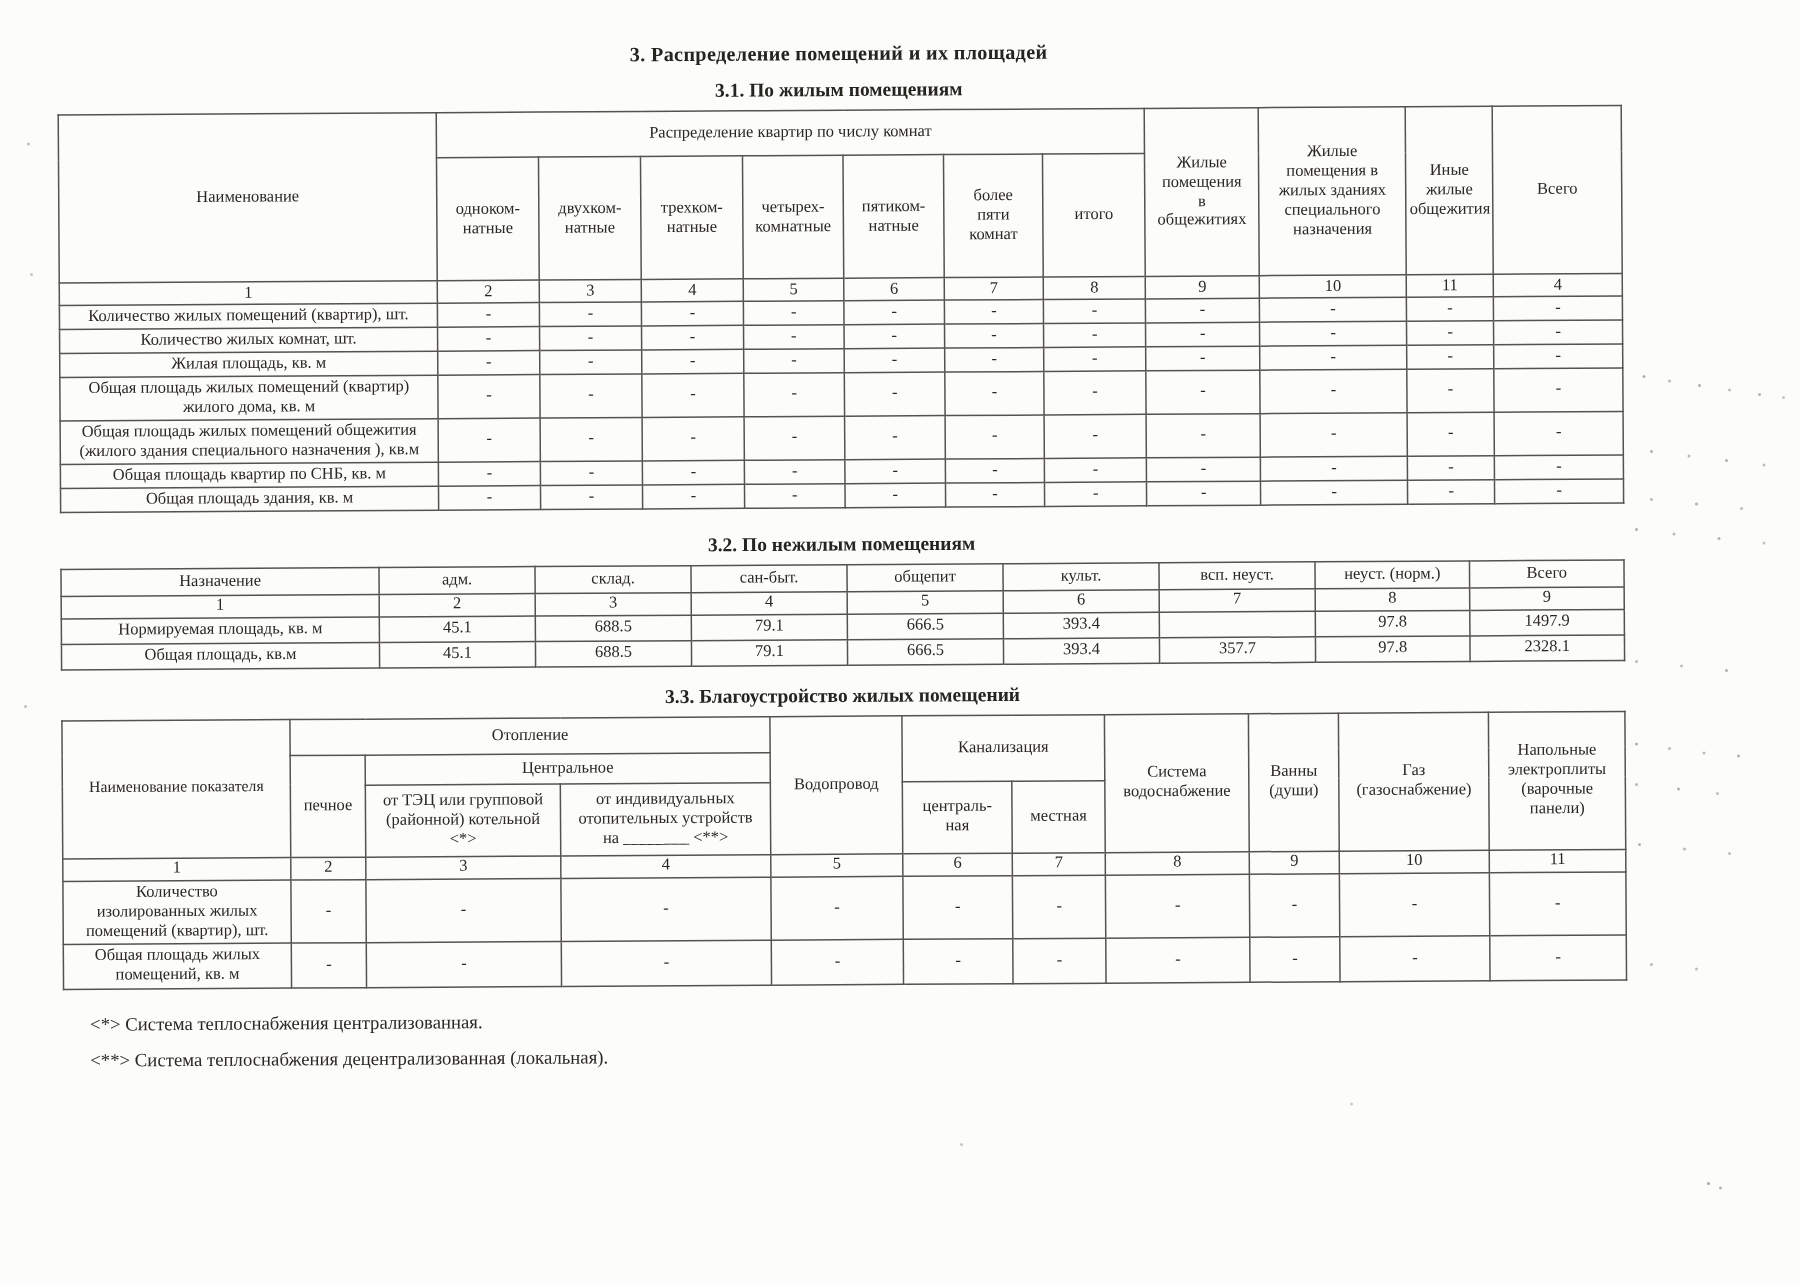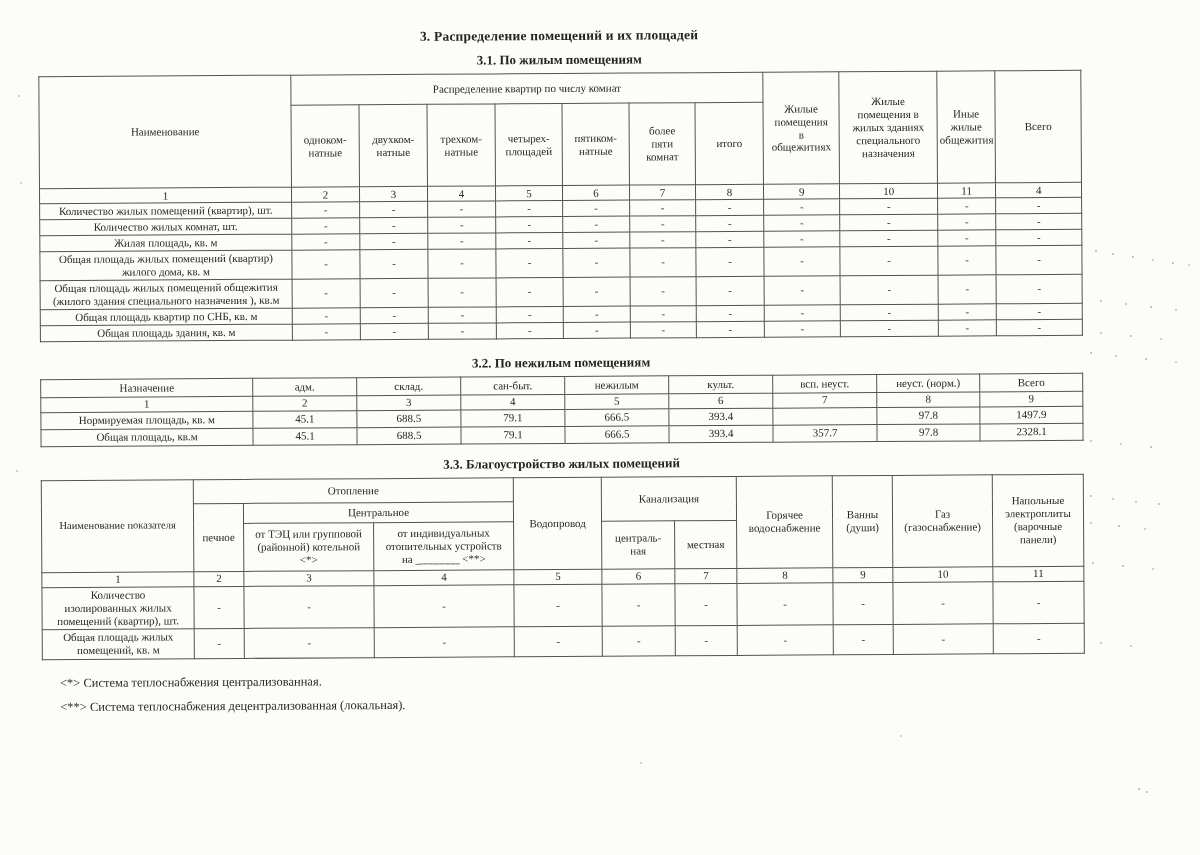--- a/index.html
+++ b/index.html
@@ -109,21 +109,21 @@
           <td rowspan="2">Всего</td>
         </tr>
         <tr class="rooms-row">
           <td>одноком-
 натные</td>
           <td>двухком-
 натные</td>
           <td>трехком-
 натные</td>
           <td>четырех-
-площадей</td>
+комнатные</td>
           <td>пятиком-
 натные</td>
           <td>более
 пяти
 комнат</td>
           <td>итого</td>
         </tr>
         <tr class="nums">
           <td>1</td>
           <td>2</td>
@@ -251,21 +251,21 @@
           <col style="width:104px">
           <col style="width:103px">
           <col style="width:103px">
       </colgroup>
       <tbody>
         <tr class="hrow">
           <td>Назначение</td>
           <td>адм.</td>
           <td>склад.</td>
           <td>сан-быт.</td>
-          <td>нежилым</td>
+          <td>общепит</td>
           <td>культ.</td>
           <td>всп. неуст.</td>
           <td>неуст. (норм.)</td>
           <td>Всего</td>
         </tr>
         <tr class="nums">
           <td>1</td>
           <td>2</td>
           <td>3</td>
           <td>4</td>
@@ -314,21 +314,21 @@
         <col style="width:60px">
           <col style="width:100px">
           <col style="width:91px">
       </colgroup>
       <tbody>
         <tr class="h1">
           <td rowspan="3" class="name-col">Наименование показателя</td>
           <td colspan="3">Отопление</td>
           <td rowspan="3">Водопровод</td>
           <td colspan="2" rowspan="2">Канализация</td>
-          <td rowspan="3">Горячее
+          <td rowspan="3">Система
 водоснабжение</td>
           <td rowspan="3">Ванны
 (души)</td>
           <td rowspan="3">Газ
 (газоснабжение)</td>
           <td rowspan="3">Напольные
 электроплиты
 (варочные
 панели)</td>
         </tr>

